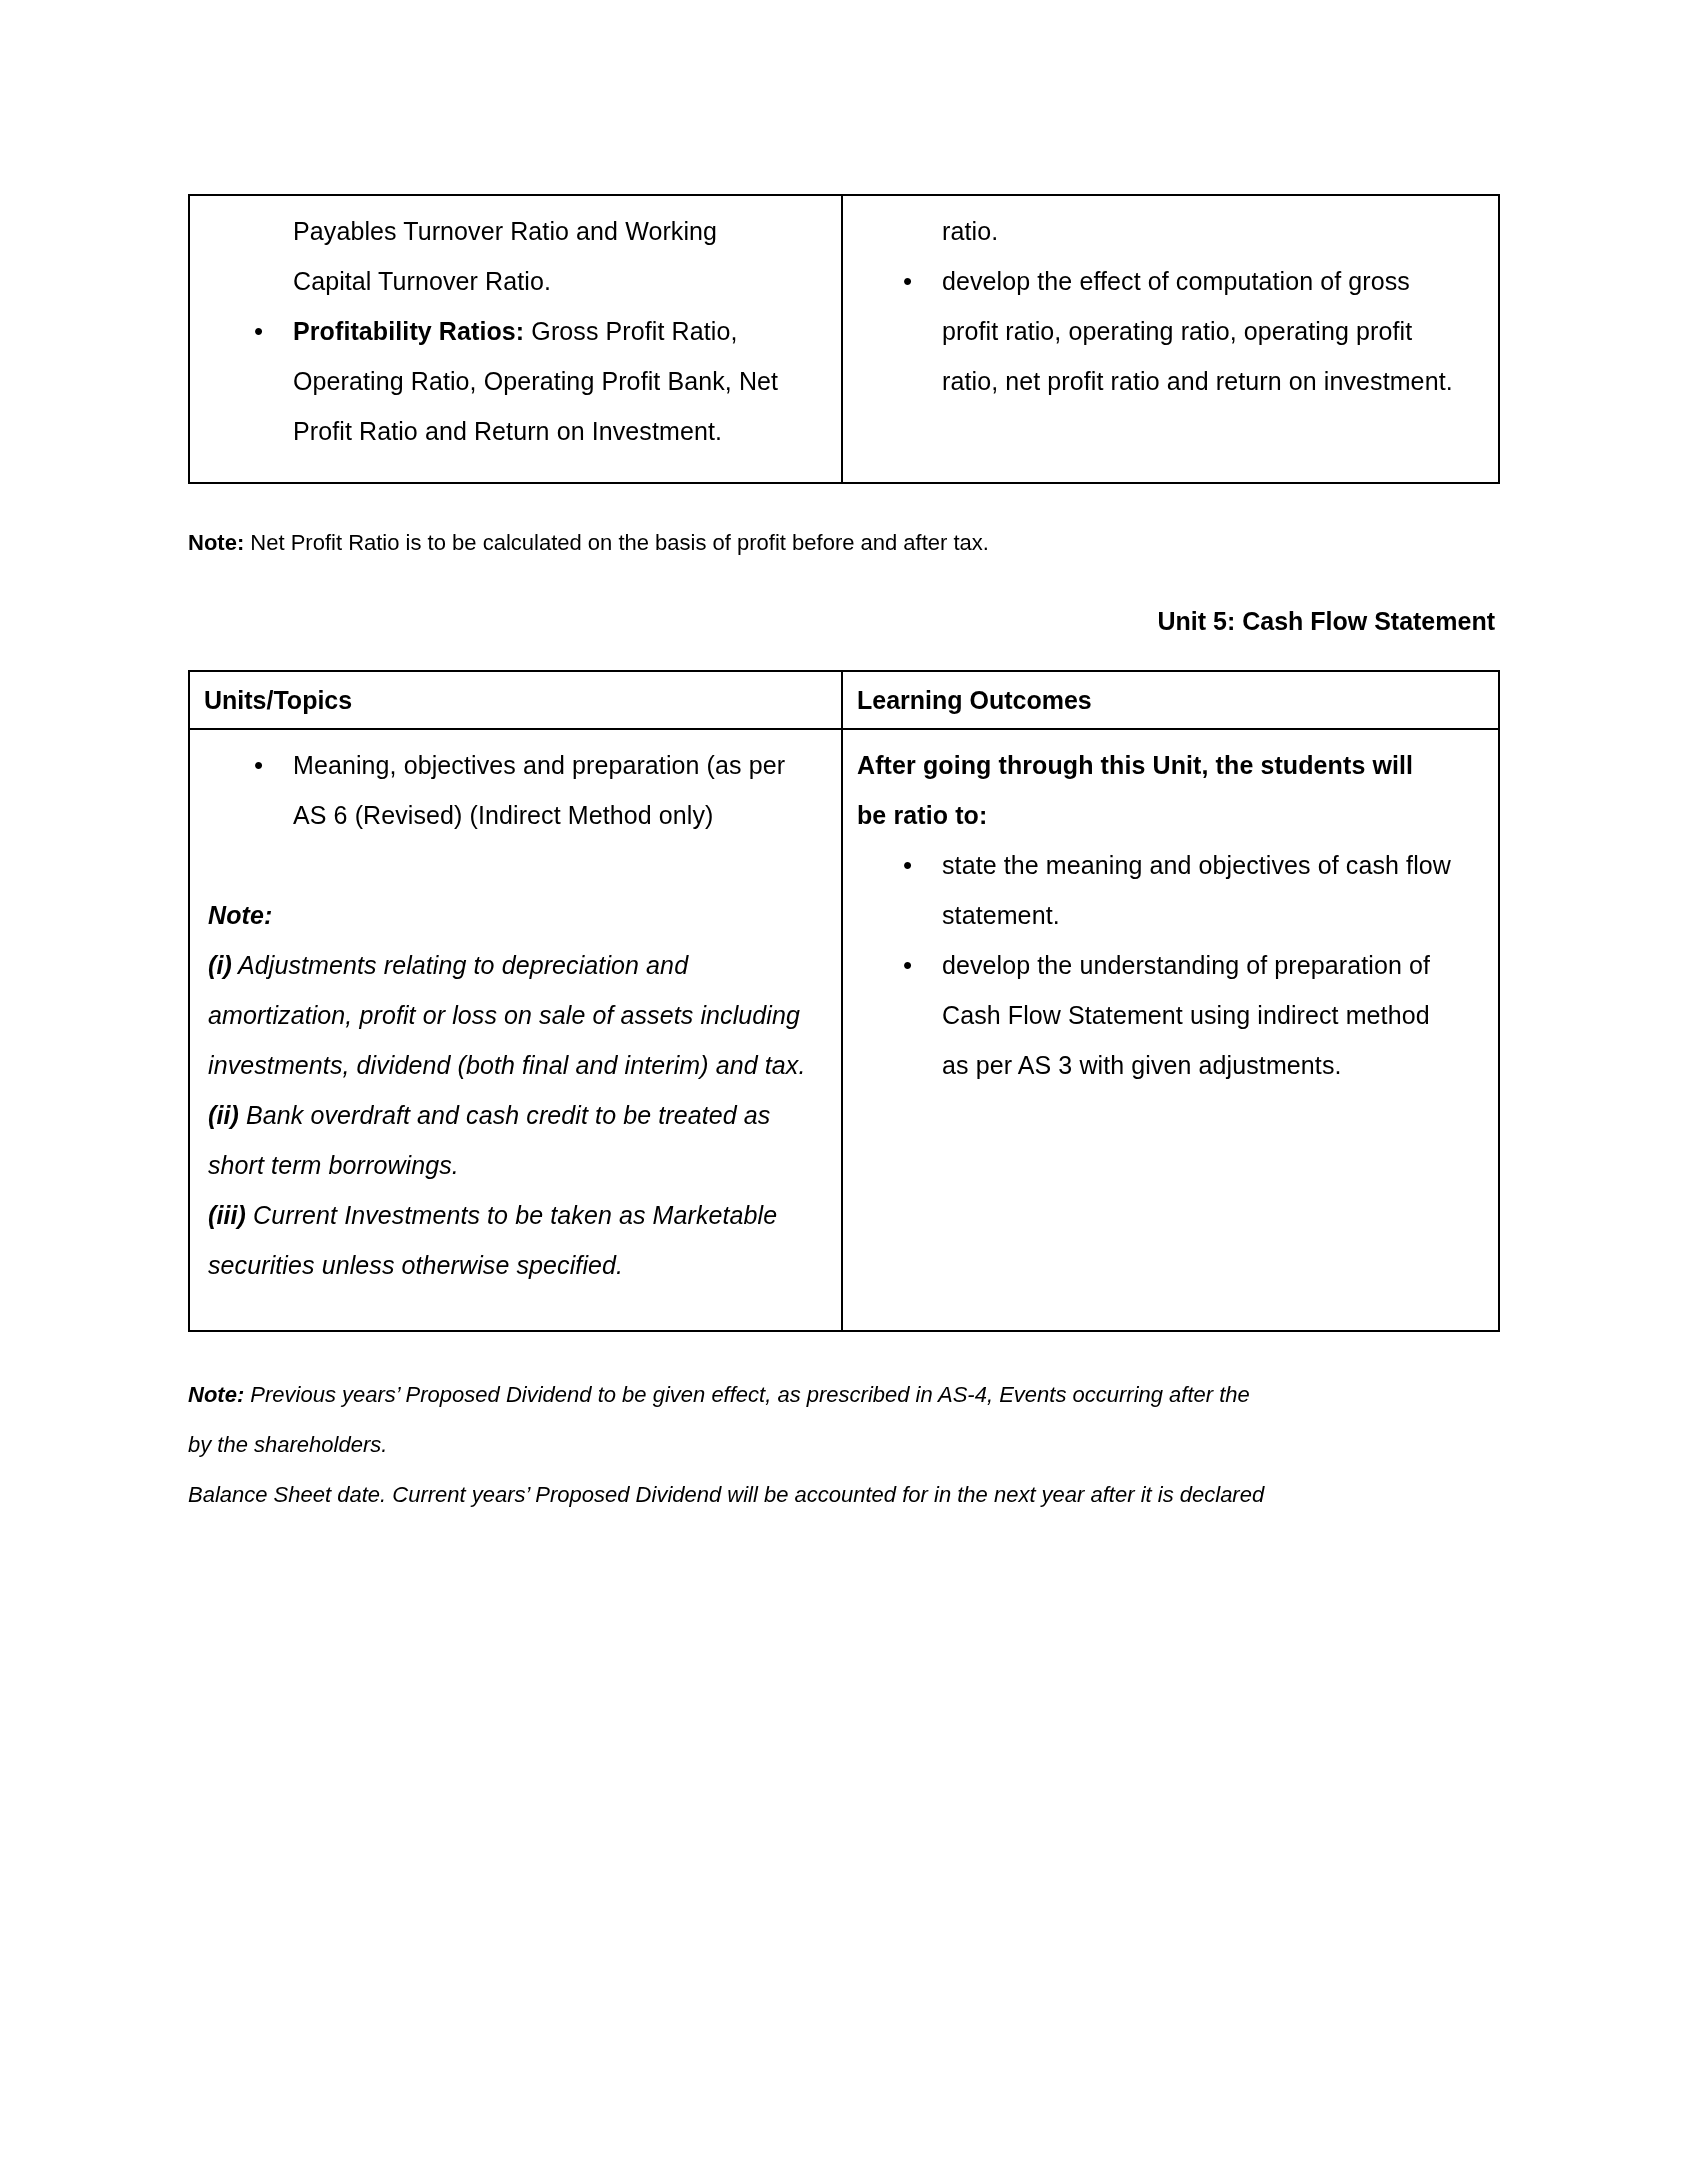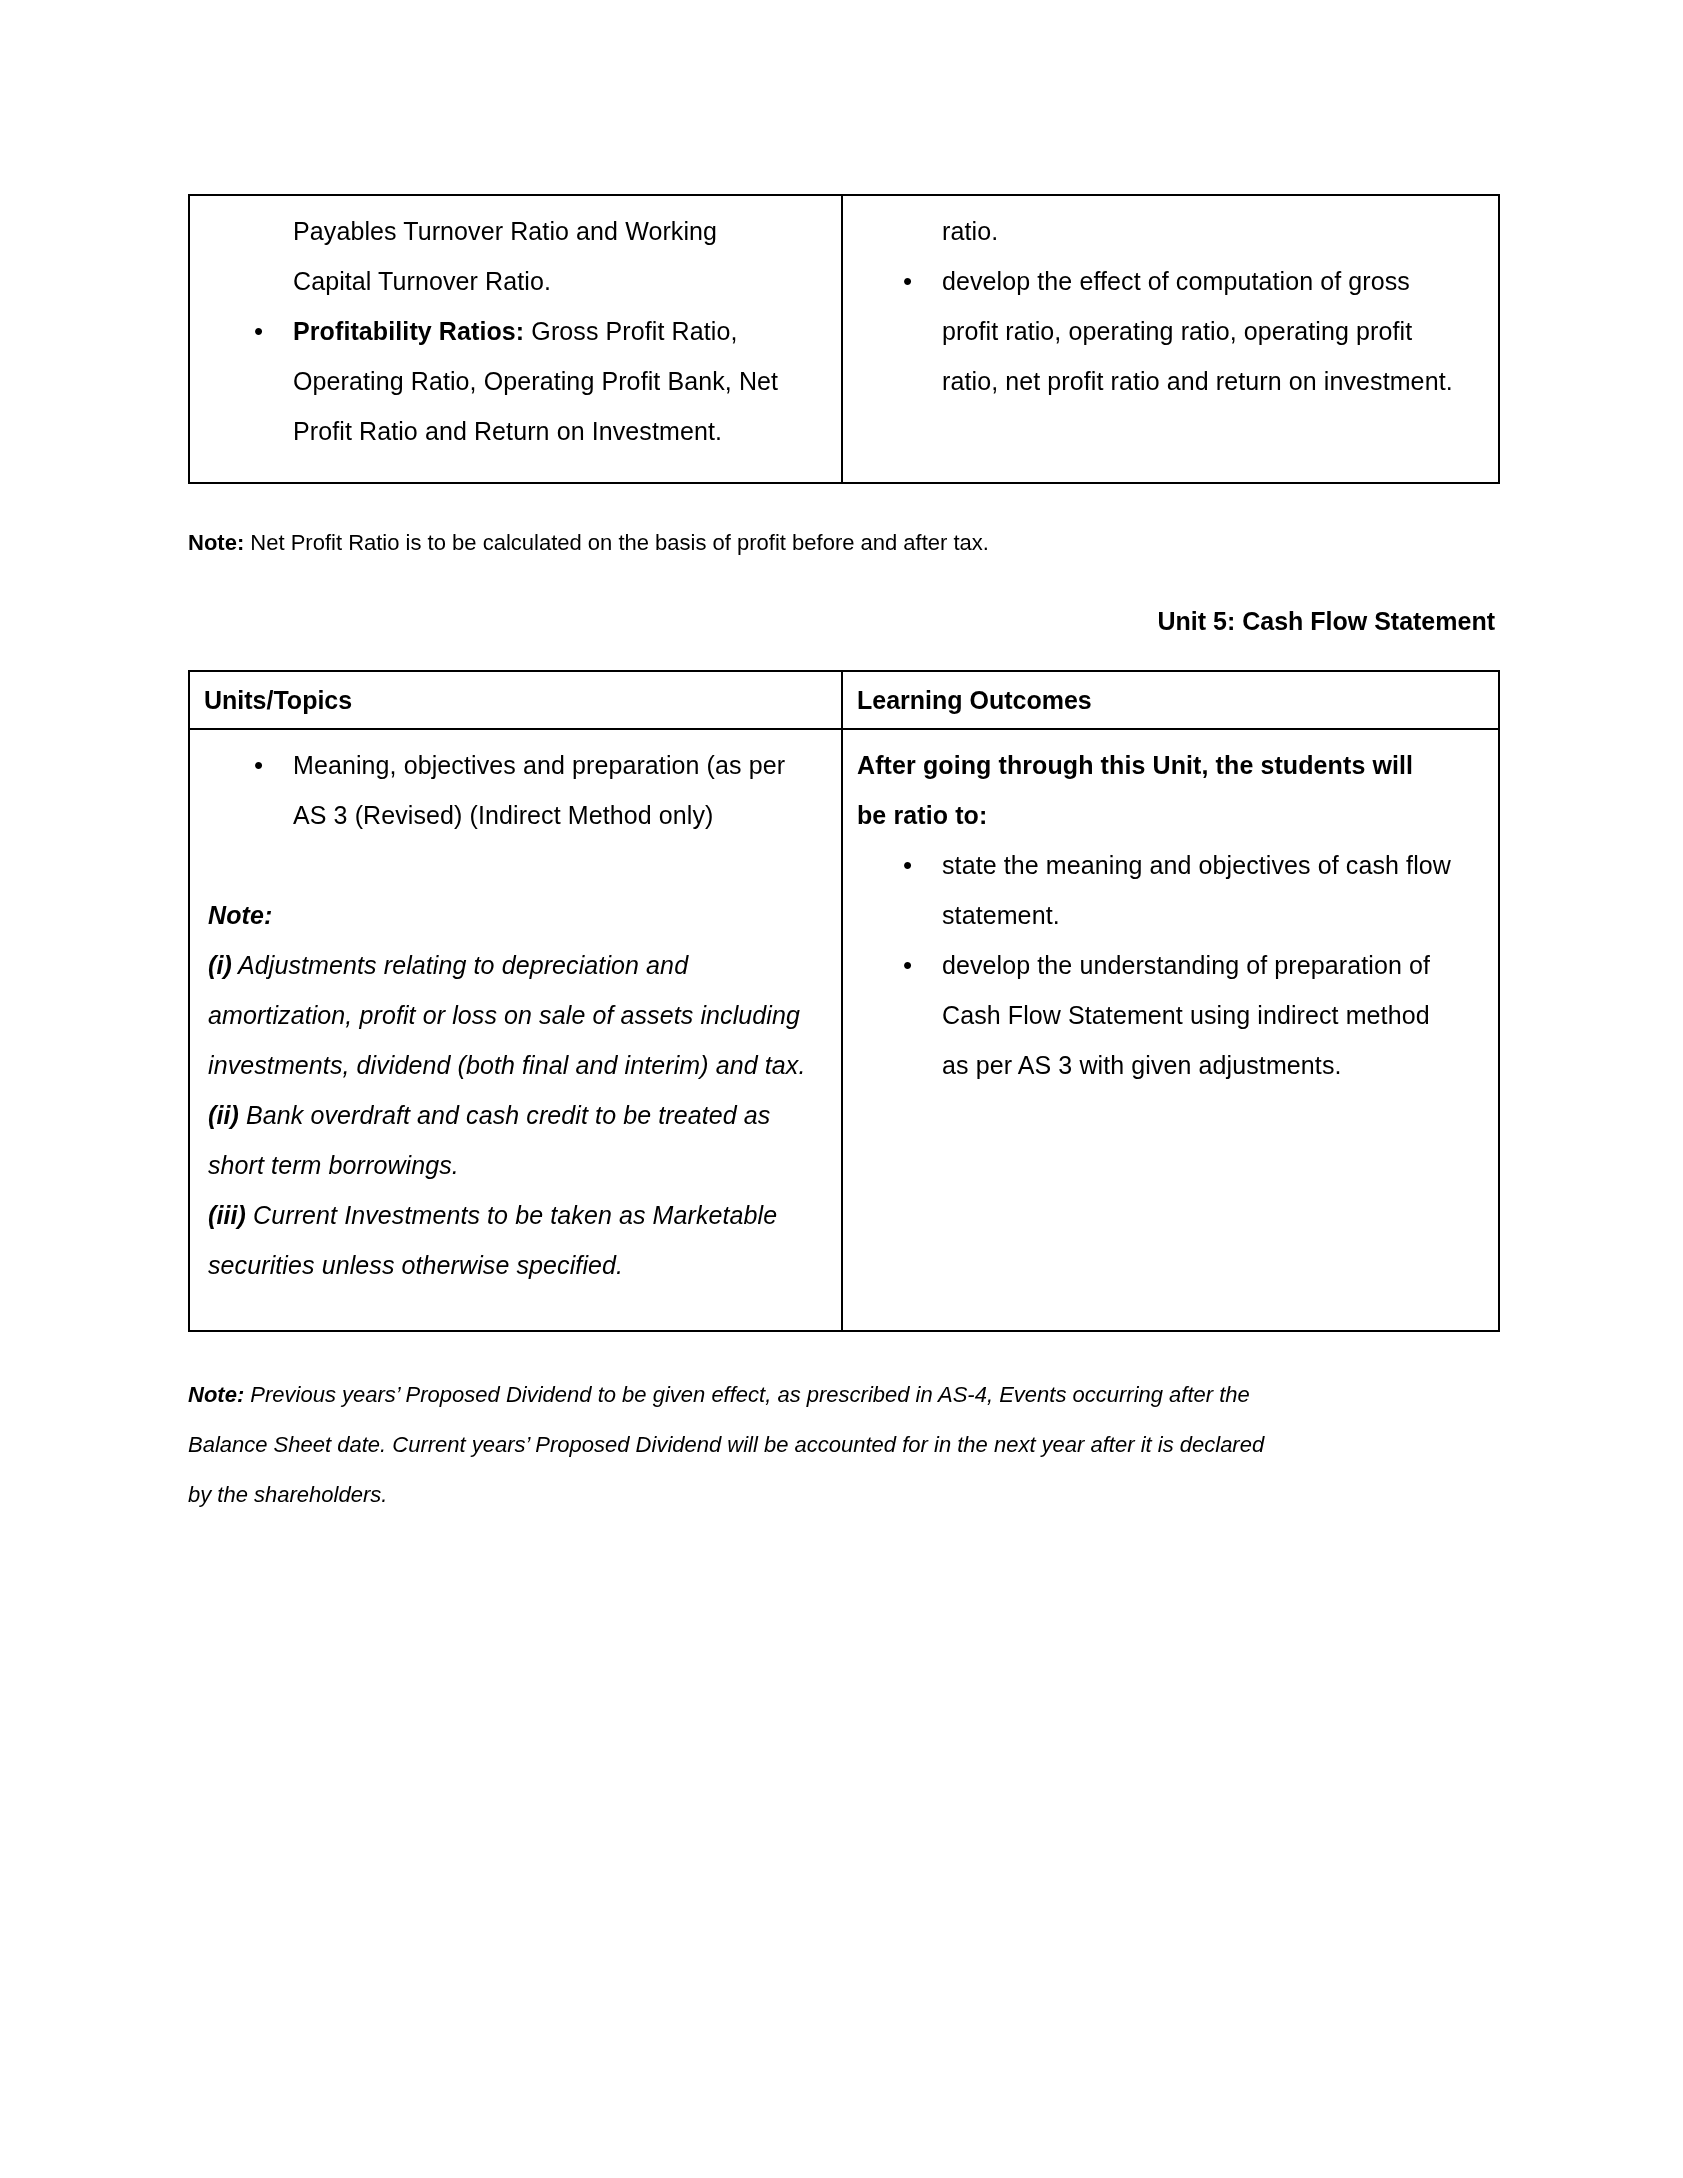--- a/index.html
+++ b/index.html
@@ -167,21 +167,21 @@
             <div class="head-txt" style="text-align:left;">Learning Outcomes</div>
           </div>
         </th>
       </tr>
       <tr>
         <td class="col-left">
           <div class="cell-pad" style="padding-bottom:40px;">
             <ul class="bullets">
               <li>
                 <div class="txt">Meaning, objectives and preparation (as per</div>
-                <div class="txt">AS 3 (Revised) (Indirect Method only)</div>
+                <div class="txt">AS 6 (Revised) (Indirect Method only)</div>
               </li>
             </ul>
 
             <div class="gap-50"></div>
 
             <div class="txt bi">Note:</div>
 
             <div>
               <div class="txt ital">
                 <span class="bi">(i)</span><span> Adjustments relating to depreciation and</span>
@@ -224,19 +224,19 @@
           </div>
         </td>
       </tr>
     </tbody>
       </table>
 
     <div class="bottom-note">
       <div class="para ital">
         <span class="bi">Note:</span><span> Previous years’ Proposed Dividend to be given effect, as prescribed in AS-4, Events occurring after the</span>
       </div>
+      <div class="para ital">by the shareholders.</div>
       <div class="para ital">Balance Sheet date. Current years’ Proposed Dividend will be accounted for in the next year after it is declared</div>
-      <div class="para ital">by the shareholders.</div>
     </div>
 
   </div>
 </div>
 
 
 </body></html>

